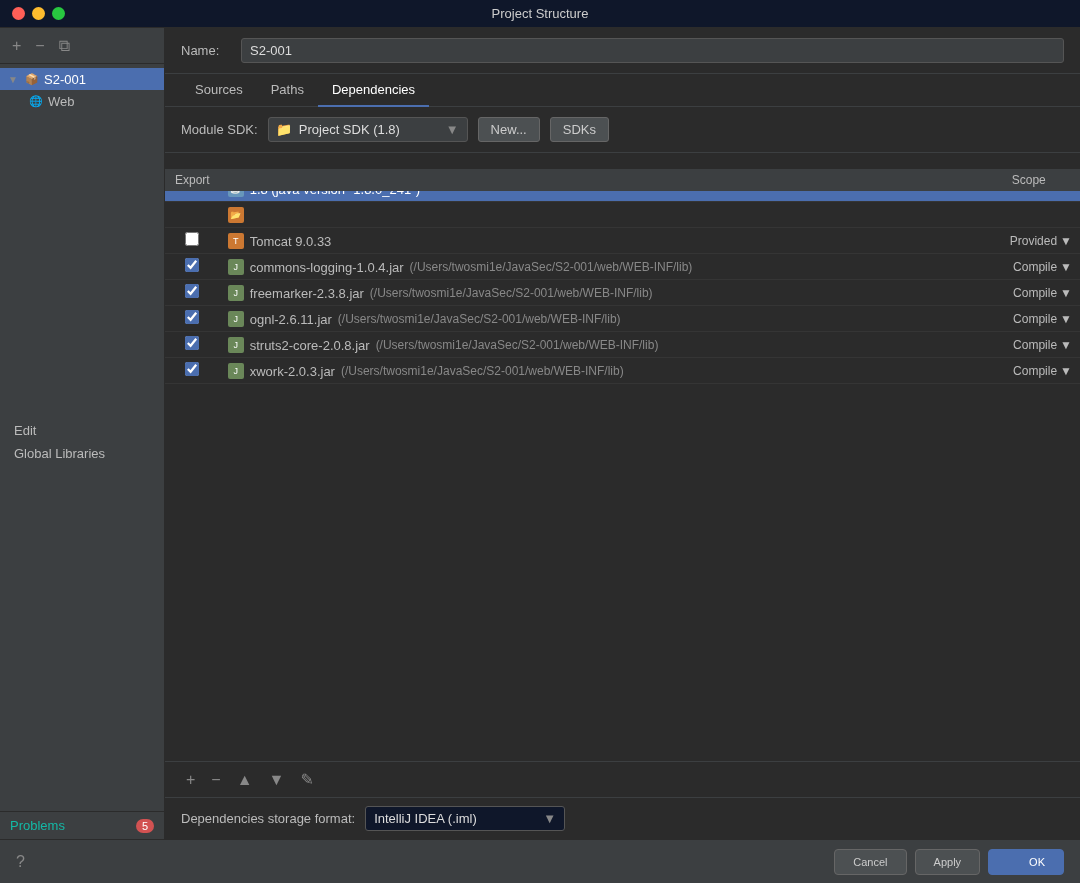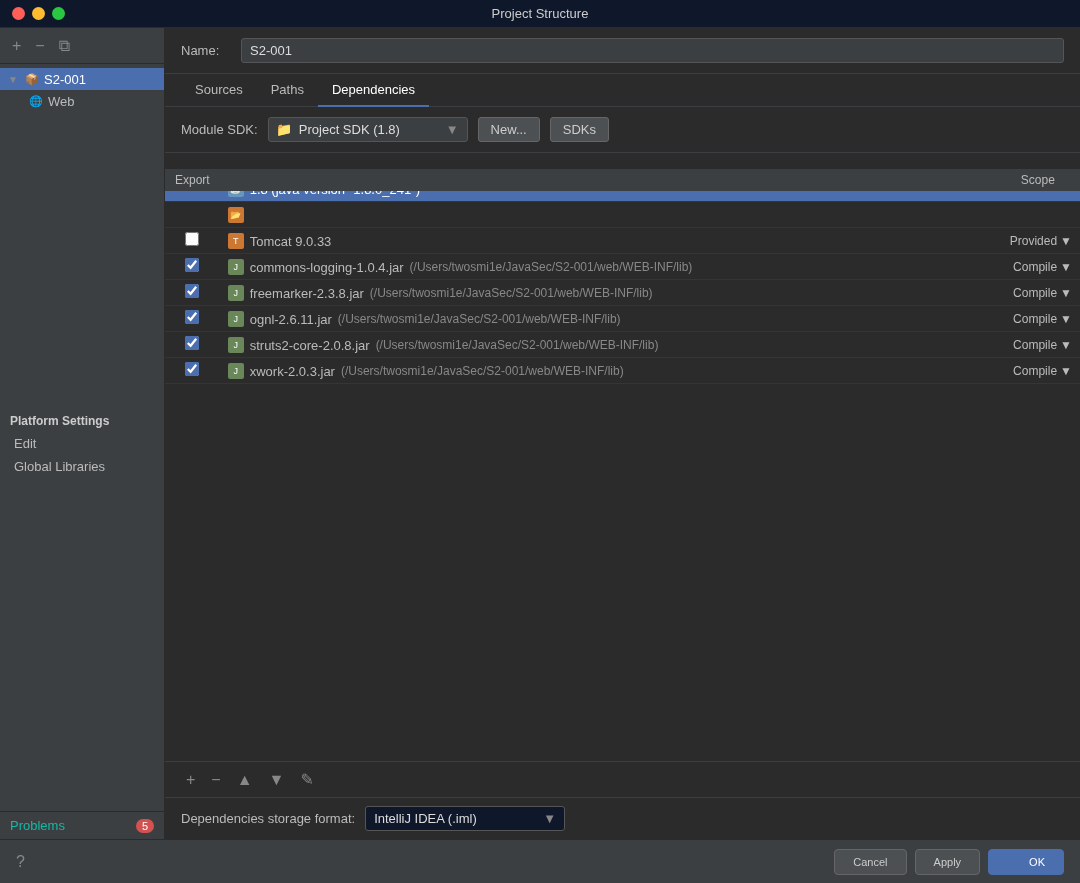--- a/index.html
+++ b/index.html
@@ -263,21 +263,21 @@
       color: #bbb;
       font-size: 12px;
       font-weight: normal;
       padding: 4px 10px;
       text-align: left;
       border-bottom: 1px solid #2b2b2b;
       position: sticky;
       top: 16px;
     }
     .deps-table thead th:last-child {
-      text-align: center;
+      text-align: left;
       padding-right: 16px;
     }
     .deps-table tbody tr {
       border-bottom: 1px solid #353535;
     }
     .deps-table tbody tr.selected { background: #4b6eaf; color: #fff; }
     .deps-table tbody tr.selected td { color: #fff; }
     .deps-table tbody td {
       padding: 4px 8px;
       font-size: 13px;
@@ -433,21 +433,20 @@
       </div>
 
       <div class="tree-item tree-item-child">
         <span class="icon icon-web">🌐</span>
         <span class="label">Web</span>
       </div>
     </div>
 
 
     <div>
-      <div class="sidebar-section-header">Platform Settings</div>
       <div class="sidebar-nav-item">Edit</div>
       <div class="sidebar-nav-item">Global Libraries</div>
     </div>
 
     <div style="flex:1"></div>
 
     <div class="sidebar-bottom">
       <span class="problems-label">Problems</span>
       <span class="problems-badge">5</span>
     </div>

